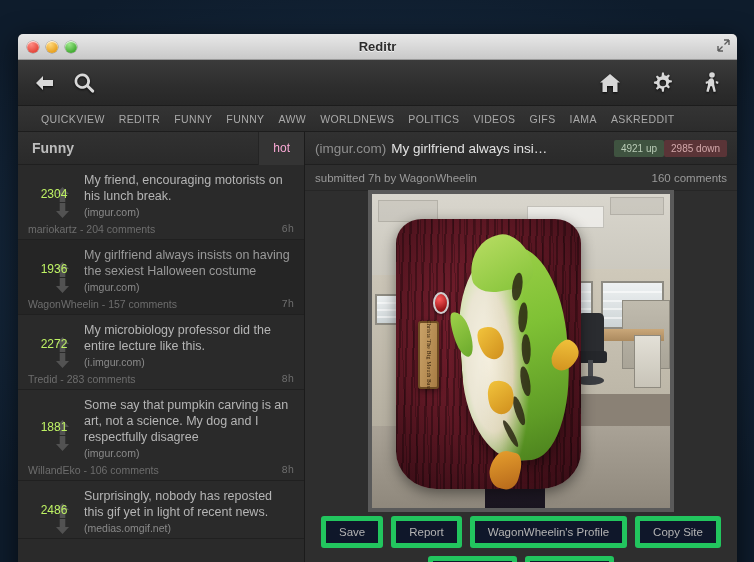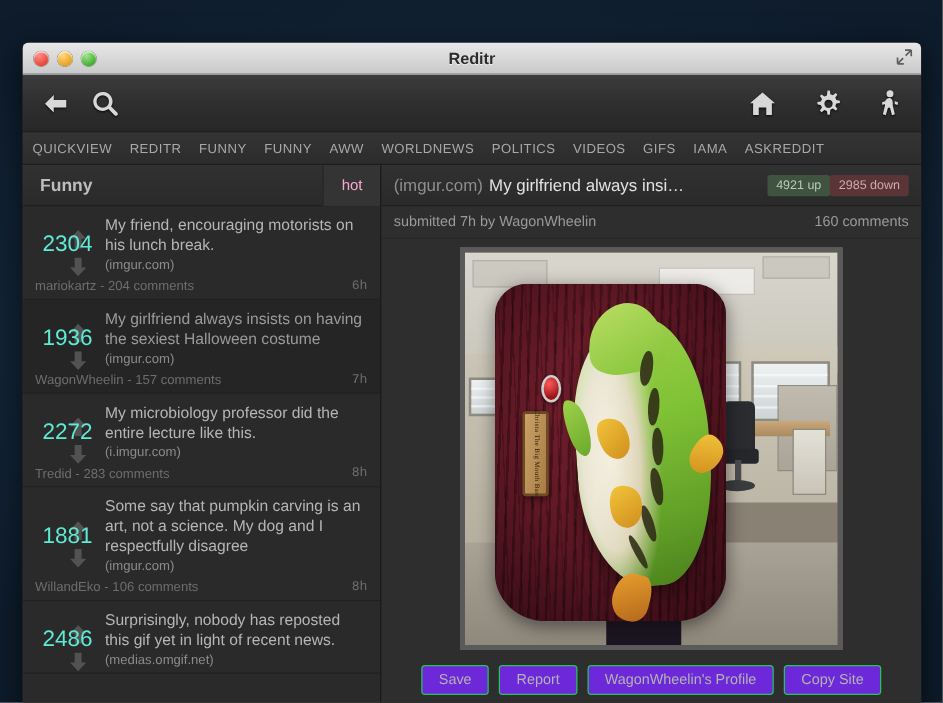--- a/index.html
+++ b/index.html
@@ -66,21 +66,21 @@
   .tb-right { display:flex; align-items:center; gap:30px; margin-left:auto; }
   .tb-btn { cursor:pointer; display:flex; align-items:center; justify-content:center;
             filter:drop-shadow(0 1px 1px rgba(0,0,0,.75)); }
   .tb-btn svg { display:block; fill:#d8d8d8; }
 
   
   .tabs {
     height:26px; flex:0 0 26px;
     background:linear-gradient(#343434, #2c2c2c);
     border-bottom:1px solid #1d1d1d;
-    display:flex; align-items:center; padding:0 1px;
+    display:flex; align-items:center; padding:0 16px;
     overflow:hidden; white-space:nowrap;text-align:center;
   }
   .tab {
     font-size:10.5px; color:#a9a9a9; letter-spacing:.4px;
     padding:0 7px; cursor:pointer; line-height:26px;
   }
 
   
   .content { flex:1 1 auto; display:flex; min-height:0; }
 
@@ -111,21 +111,21 @@
   .post.selected { background:#252525; }
   .post-main { display:flex; padding:7px 10px 4px 10px; }
   .votes {
     width:52px; flex:0 0 52px;
     display:flex; flex-direction:column; align-items:center;
     justify-content:center; color:#6e6e6e;
   }
   .arrow { width:0; height:0; cursor:pointer; }
   .arrow svg { display:block; }
   .arrow svg path { fill:#525252; }
-  .score { font-size:18px; color:#5eead4; line-height:1.15; padding:1px 0; }
+  .score { font-size:12px; color:#bef264; line-height:1.15; padding:1px 0; }
   .post-body { flex:1 1 auto; padding-left:4px; min-width:0; }
   .post-title { font-size:12.5px; color:#b5b5b5; line-height:1.28; }
   .post.selected .post-title { color:#9a9a9a; }
   .post-domain { font-size:10.5px; color:#8a8a8a; margin-top:2px; }
   .post-meta {
     display:flex; padding:1px 10px 4px 10px;
     font-size:10.5px; color:#6d6d6d;
   }
   .meta-author { }
   .meta-time { margin-left:auto;font-family:Liberation Mono, monospace; }
@@ -250,21 +250,21 @@
     background:linear-gradient(#2a2230,#1a1520);
   }
 
   
   .actions {
     flex:0 0 auto; padding:6px 10px 2px 10px;
     display:flex; flex-wrap:wrap; gap:8px; justify-content:center;
     background:#2e2e2e;
   }
   .act-btn {
-    background:#6d28d9; border:1px solid #22c55e; border-radius:3px;
+    background:#0f172a; border:5px solid #22c55e; border-radius:3px;
     color:#b3b3b3; font-size:11.5px; padding:5px 13px; cursor:pointer;
     white-space:nowrap;
   }
 </style>
 </head>
 <body>
 
 <div id="window">
 
   <div class="titlebar">

